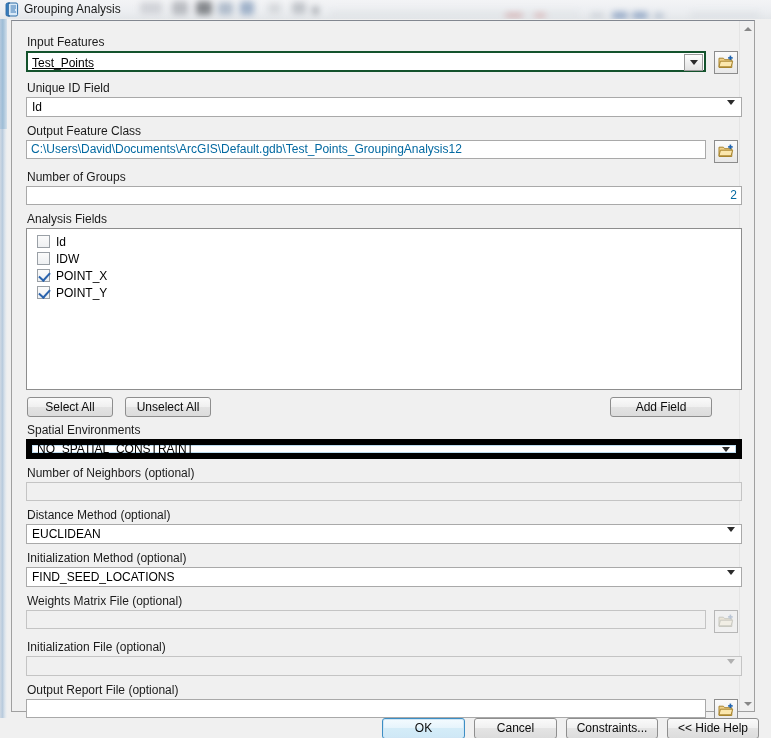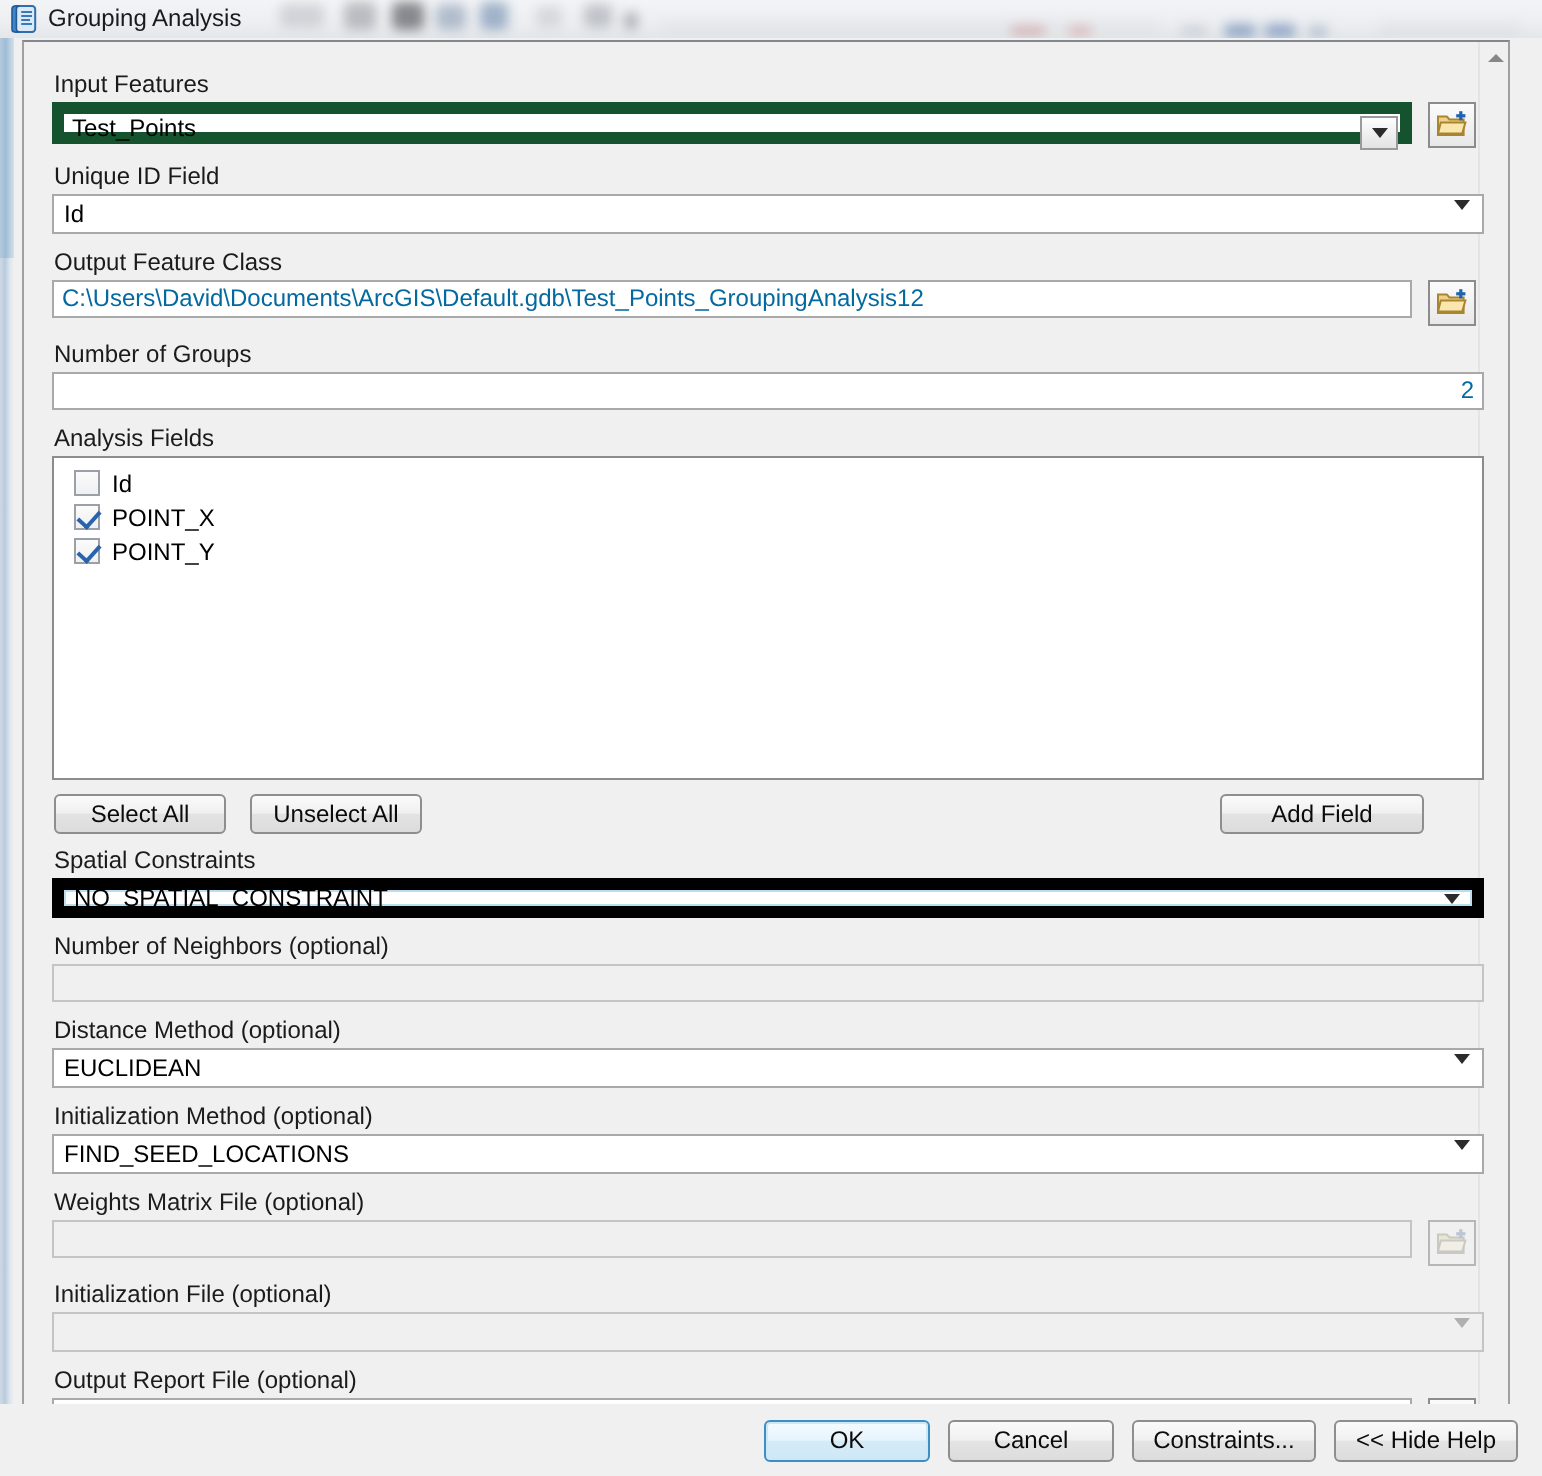--- a/index.html
+++ b/index.html
@@ -107,24 +107,25 @@
   .txtbox.disabled {
     background: #f0f0f0; border-color: #c4c4c4; color: #6d6d6d;
   }
   .txtbox.right { justify-content: flex-end; }
 
   
   .combo3d {
     position: relative;
     height: 21px;
     background: #ffffff;
-    border: 6px solid #14532d;
-    display: flex; align-items: flex-start;
+    border: 2px solid #14532d;
+    display: flex; align-items: flex-end;
     padding: 0 24px 0 4px;
     font-size: 12px;
+    text-decoration: underline;
   }
   .combo3d .btn {
     position: absolute; right: 1px; top: 1px;
     width: 19px; height: 17px;
     background: linear-gradient(to bottom,#fdfdfd,#e3e3e3);
     border: 1px solid #9a9a9a;
     display: flex; align-items: center; justify-content: center;
   }
   
   .comboflat {
@@ -195,21 +196,21 @@
   .btnrow .gap { width: 12px; }
   .btnrow .spacer { flex: 1 1 auto; }
 
   
   .checkrow { display: flex; align-items: center; margin: 10px 0 0 10px; }
   .checkrow .cbox { margin-right: 7px; }
 
   
   .footer {
     position: absolute; left: 0; bottom: 0;
-    width: 771px; height: 36px;
+    width: 771px; height: 20px;
     background: #f0f0f0;
     display: flex; align-items: center; justify-content: flex-end;
     padding-right: 12px;
     text-align: center;
   }
   .footer .fbtn {
     height: 21px; width: 83px; margin-left: 9px;
     background: linear-gradient(to bottom,#fafafa 0%,#f0f0f0 48%,#e4e4e4 50%,#dcdcdc 100%);
     border: 1px solid #8e8e8e; border-radius: 3px;
     font-size: 12px; color: #0b0b0b;
@@ -335,40 +336,44 @@
       </div>
 
       <div class="row">
         <span class="label">Analysis Fields</span>
         <div class="listbox" style="width:716px;">
           <div class="listrow">
             <span class="cbox"></span>
             <span>Id</span>
           </div>
           <div class="listrow">
+            <span class="cbox"></span>
+            <span>IDW</span>
+          </div>
+          <div class="listrow">
             <span class="cbox checked"></span>
             <span>POINT_X</span>
           </div>
           <div class="listrow">
             <span class="cbox checked"></span>
             <span>POINT_Y</span>
           </div>
         </div>
       </div>
 
       <div class="btnrow">
         <div class="pbtn">Select All</div>
         <span class="gap"></span>
         <div class="pbtn">Unselect All</div>
         <span class="spacer"></span>
         <div class="pbtn" style="width:102px;margin-right:28px;">Add Field</div>
       </div>
 
       <div class="row">
-        <span class="label">Spatial Constraints</span>
+        <span class="label">Spatial Environments</span>
         <div class="comboflat focus" style="width:716px;">
           <span>NO_SPATIAL_CONSTRAINT</span>
           <span class="arw"><span class="arw-dn"></span></span>
         </div>
       </div>
 
       <div class="row">
         <span class="label">Number of Neighbors (optional)</span>
         <div class="txtbox disabled" style="width:716px;">
           <span></span>

